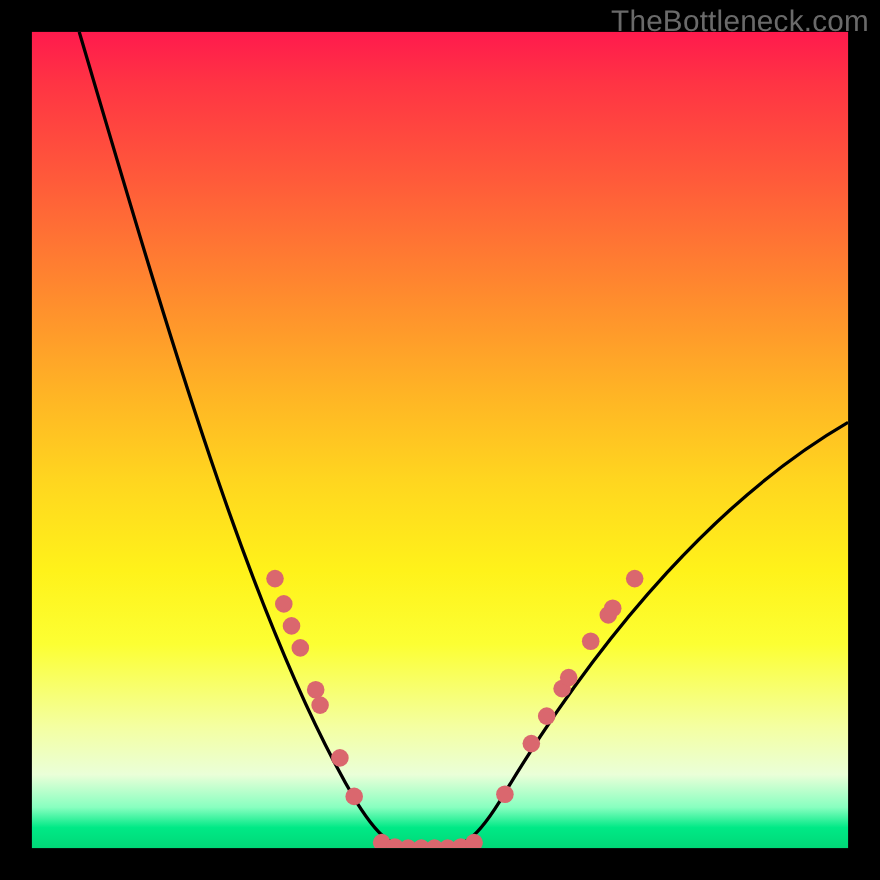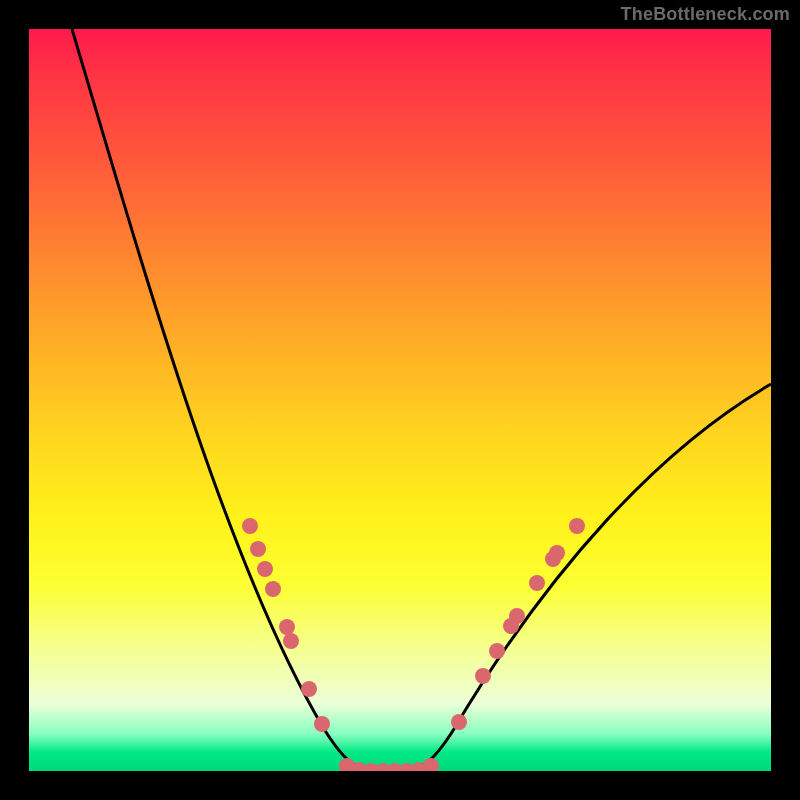--- a/index.html
+++ b/index.html
@@ -31,22 +31,22 @@
       #88ffc0 95%,
       #00e986 97.5%,
       #00d877 100%
     );
   }
   .watermark {
     position: absolute;
     top: 4px;
     right: 10px;
     color: #6a6a6a;
-    font-size: 18px;
-    font-weight: 700;
+    font-size: 27px;
+    font-weight: 400;
     letter-spacing: 0.2px;
     z-index: 10;
   }
   svg.curve {
     position: absolute;
     left: 0; top: 0;
     width: 742px;
     height: 742px;
   }
 </style>

